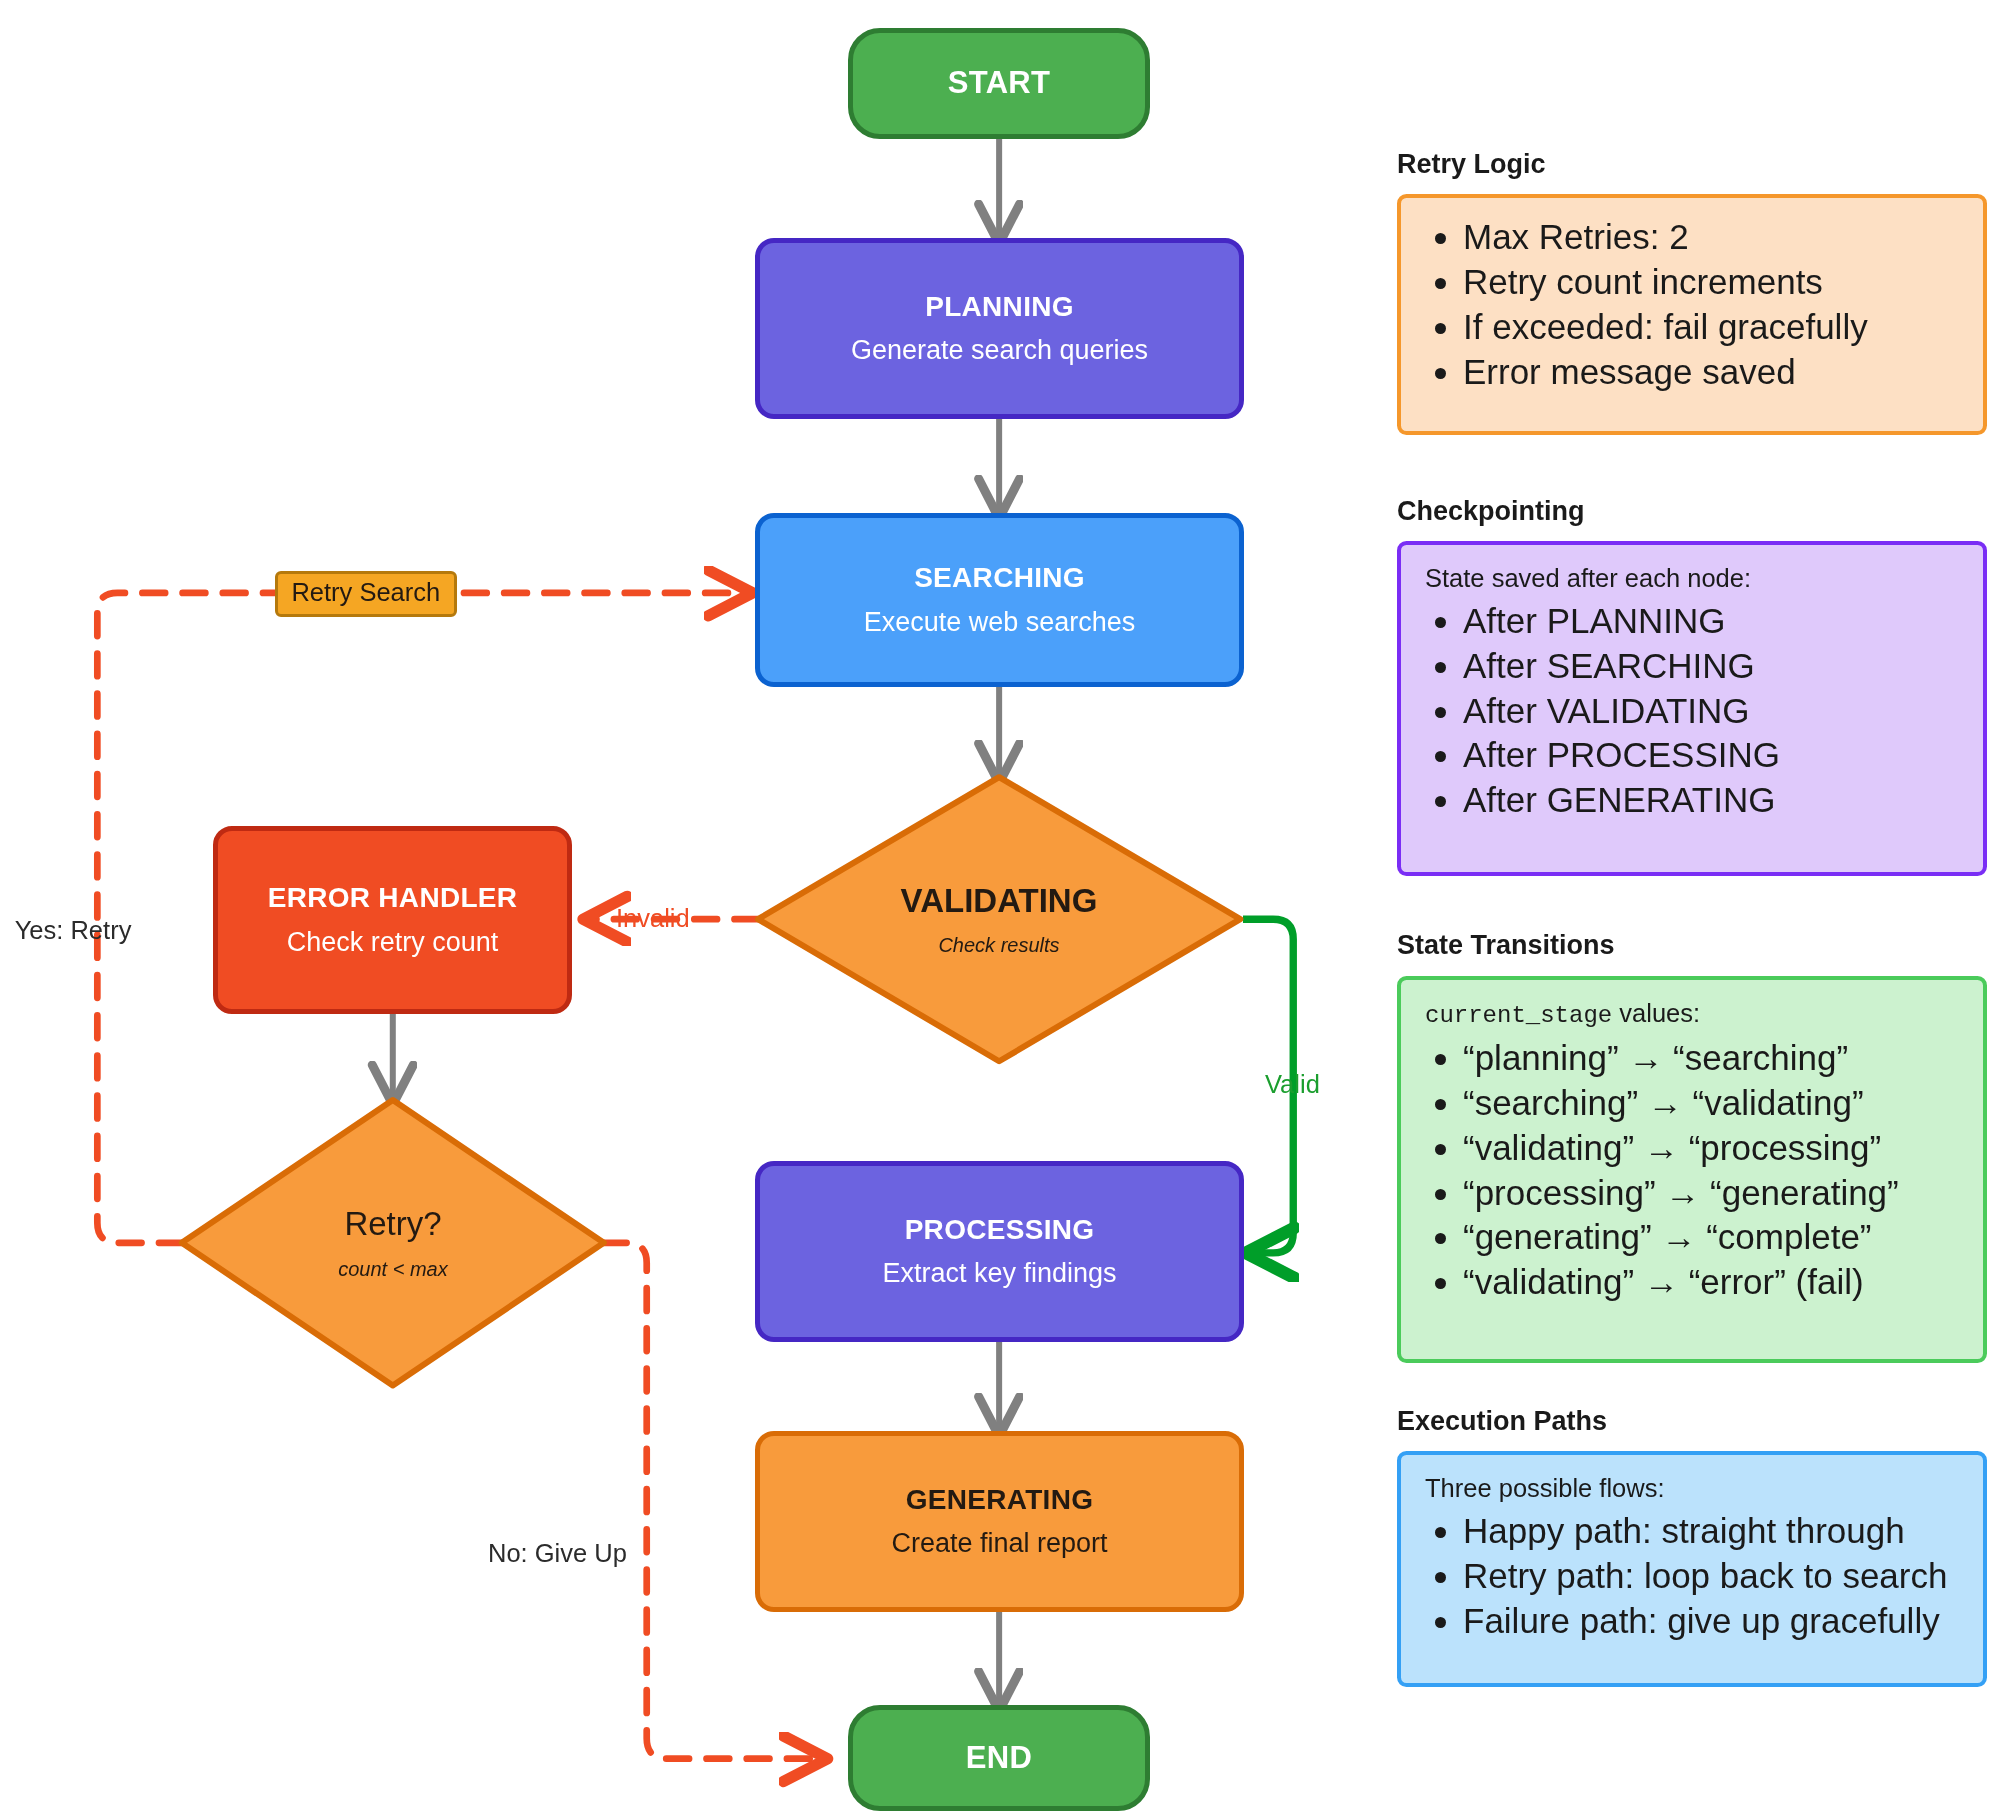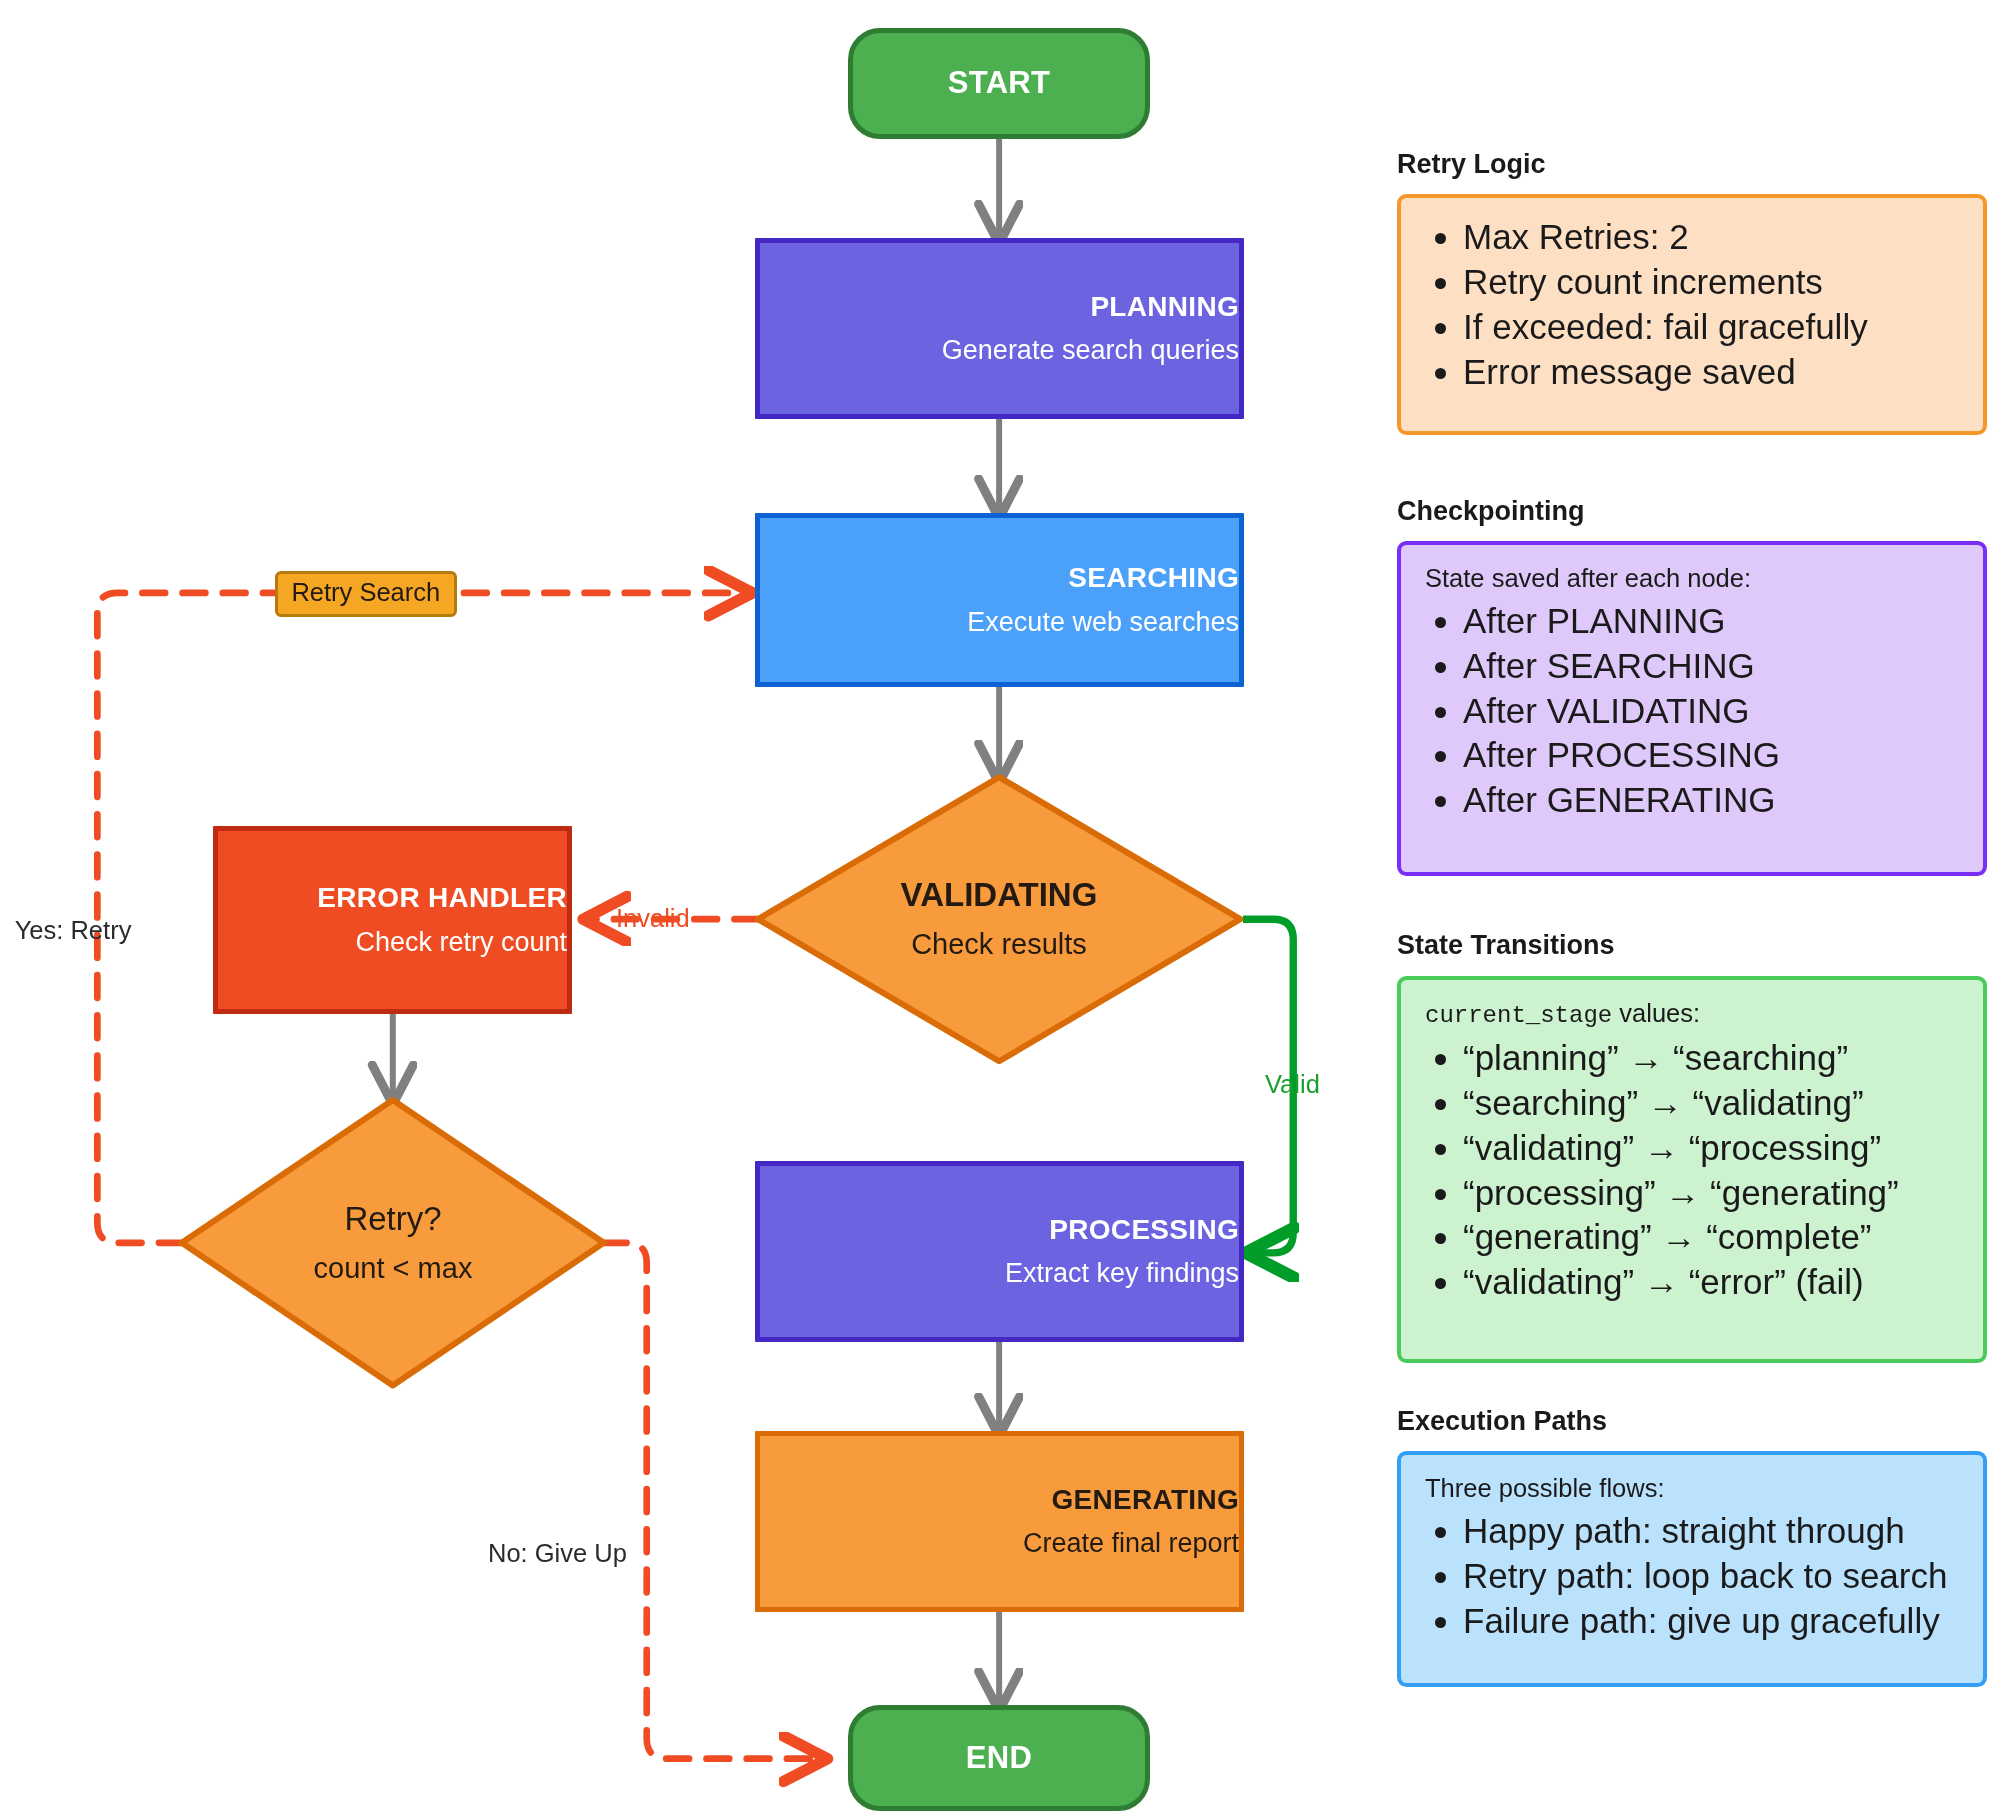--- a/index.html
+++ b/index.html
@@ -36,23 +36,22 @@
   }
   .node .sub {
     font-weight: normal;
   }
 
   .rounded-term {
     border-radius: 32px;
     border-style: solid;
   }
   .rect-node {
-    border-radius: 1px;
+    border-radius: 19px;
     border-style: solid;
-    align-items: flex-end;
   }
 
   
   .n-start, .n-end {
     background: #4CAF50;
     border: 5.4px solid #2E7D32;
     color: #ffffff;
   }
   .n-start .title, .n-end .title { font-size: 31px; }
 
@@ -97,21 +96,21 @@
     inset: 0;
     display: flex;
     flex-direction: column;
     align-items: center;
     justify-content: center;
     text-align: center;
     color: #231a12;
     line-height: 1.3;
   }
   .diamond-label .title { font-size: 33px; font-weight: bold; margin-bottom: 9.4px; }
-  .diamond-label .sub { font-size: 29px; }
+  .diamond-label .sub { font-size: 20px; font-style: italic; }
   .diamond-label.plain .title { font-weight: normal; }
 
   
   .edge-label {
     position: absolute;
     white-space: nowrap;
     font-size: 25.5px;
     line-height: 1;
   }
   .edge-label.dark { color: #2b2b2b; }

